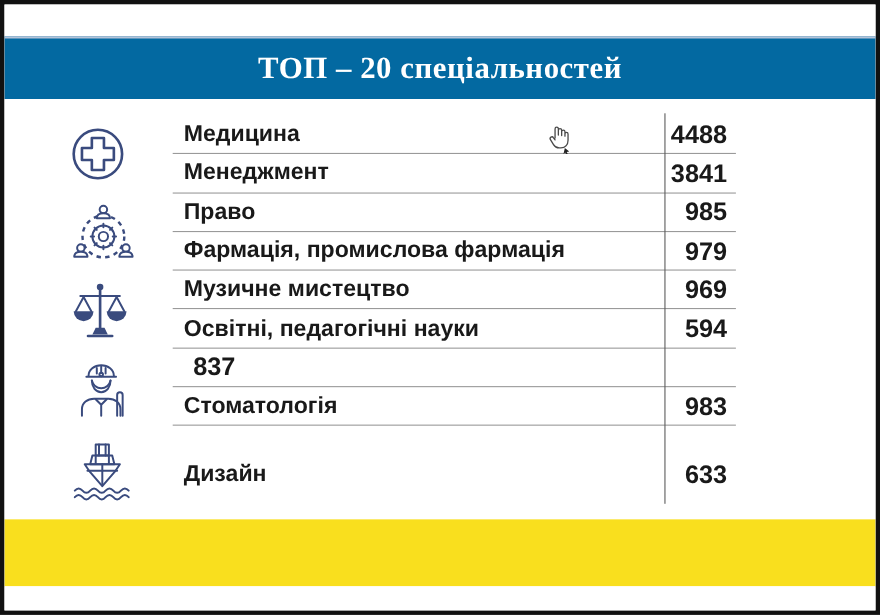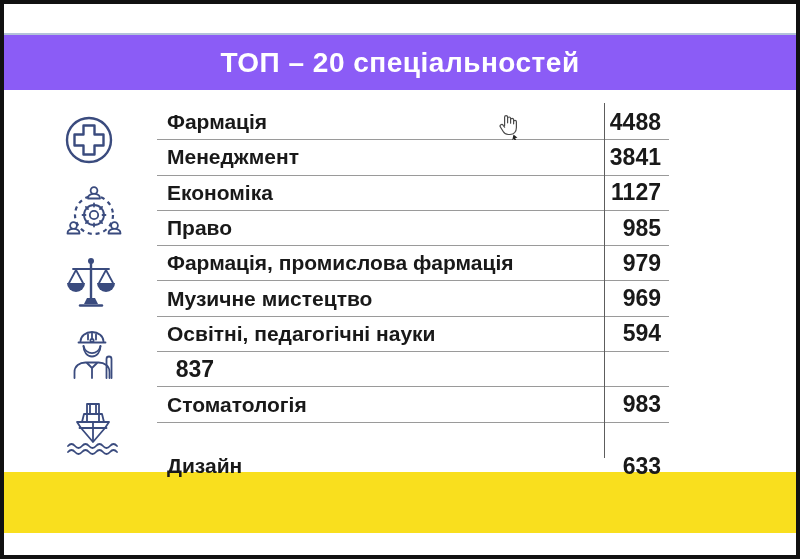--- a/index.html
+++ b/index.html
@@ -11,23 +11,23 @@
   .frame {
     width: 800px; height: 559px;
     border: 4px solid #111111;
     background: #ffffff;
     position: relative;
     overflow: hidden;
   }
   .top-strip { height: 29px; background: #ffffff; }
   .header {
     height: 57px;
-    background: #8b5cf6;
+    background: #0369a1;
     border-top: 2px solid #b3c3d9;
-    display: flex; align-items: center; justify-content: center;
+    display: flex; align-items: center; justify-content: center; font-family: Liberation Serif, serif;
   }
   .header .title {
     color: #ffffff;
     font-size: 28px;
     font-weight: bold;
     letter-spacing: 0.5px;
   }
   .content {
     position: relative;
     height: 382px;
@@ -166,30 +166,26 @@
         <g class="ic-stroke-thin">
           <path d="M4 46 q3.5-4 7 0 t7 0 t7 0 t7 0 t7 0 t7 0 t7 0"></path>
           <path d="M4 52 q3.5-4 7 0 t7 0 t7 0 t7 0 t7 0 t7 0 t7 0"></path>
         </g>
       </svg>
     </div>
 
     <div class="table">
       <div class="vert-divider"></div>
       <div class="row">
-        <div class="label">Фармація</div>
+        <div class="label">Медицина</div>
         <div class="value">4488</div>
       </div>
       <div class="row">
         <div class="label">Менеджмент</div>
         <div class="value">3841</div>
-      </div>
-      <div class="row">
-        <div class="label">Економіка</div>
-        <div class="value">1127</div>
       </div>
       <div class="row">
         <div class="label">Право</div>
         <div class="value">985</div>
       </div>
       <div class="row">
         <div class="label">Фармація, промислова фармація</div>
         <div class="value">979</div>
       </div>
       <div class="row">

